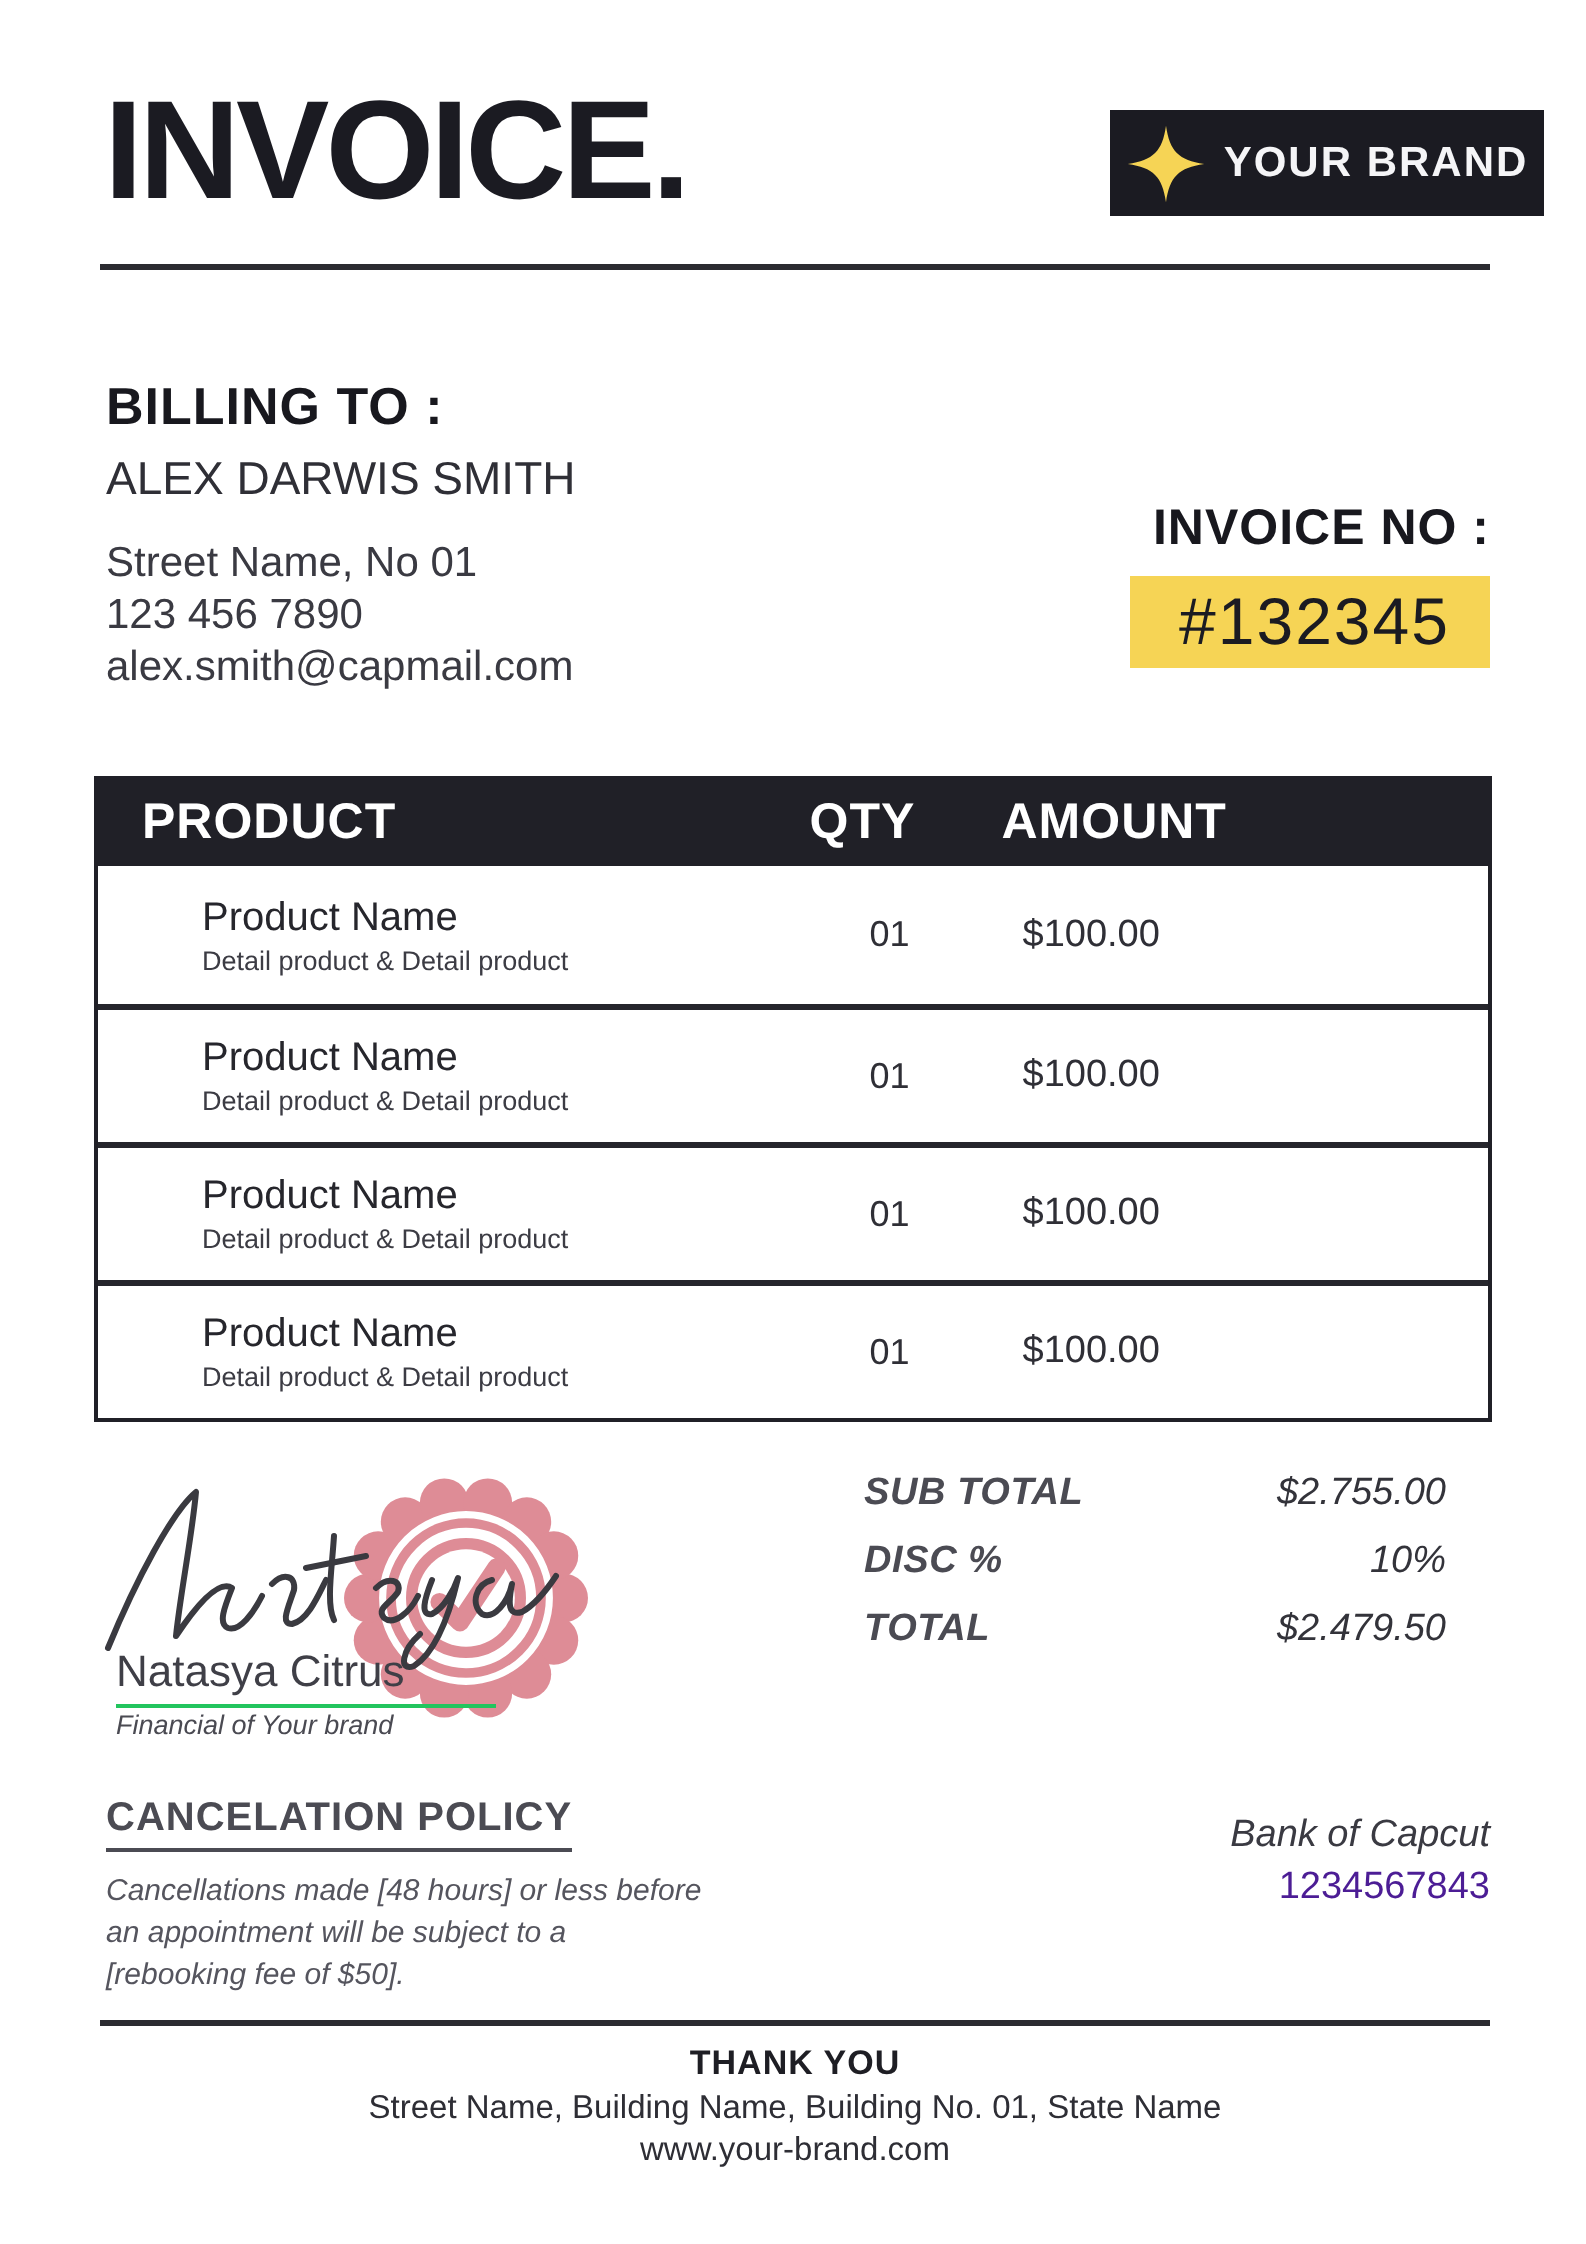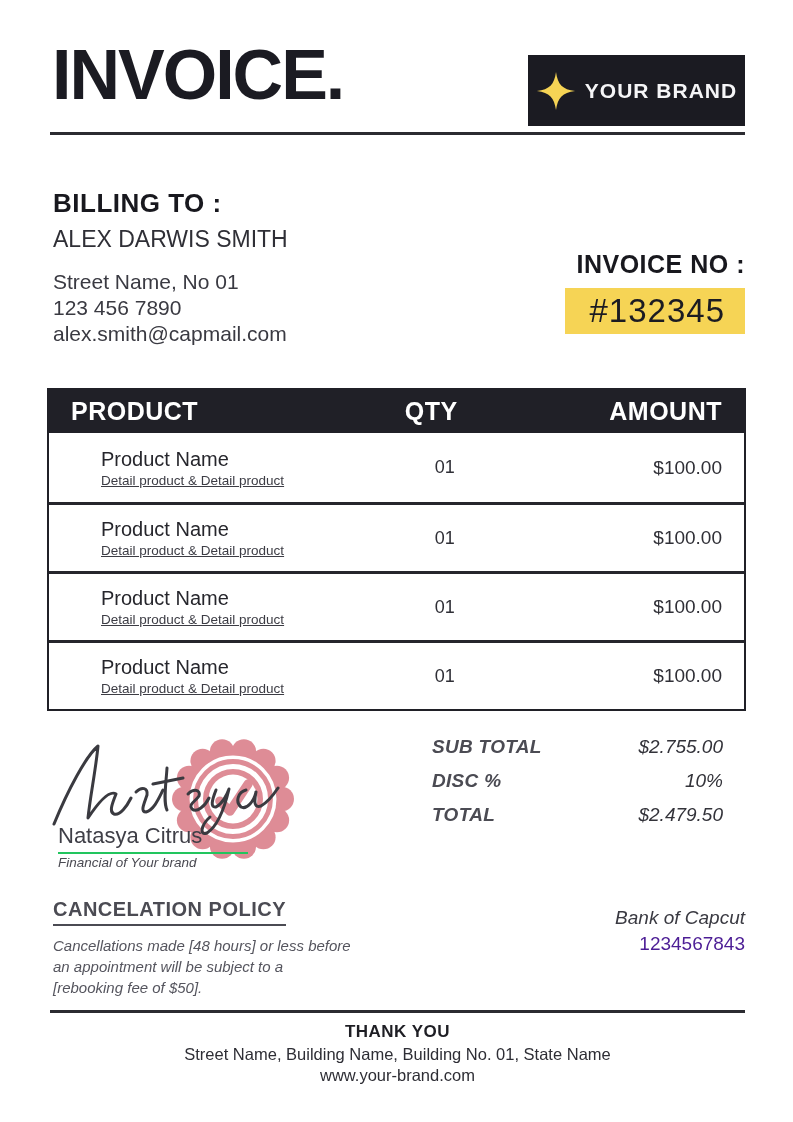--- a/index.html
+++ b/index.html
@@ -13,22 +13,22 @@
     color:#26262c;
     overflow:hidden;
   }
   
   .invoice-title {
     position:absolute; left:52px; top:36px;
     font-size:70px; font-weight:900; line-height:78px;
     letter-spacing:-2px; color:#1b1b22;
   }
   .brand-badge {
-    position:absolute; left:528px; top:55px;
-    width:217px; height:71px;
+    position:absolute; left:555px; top:55px;
+    width:217px; height:53px;
     background:#1b1b22;
     display:flex; align-items:center; justify-content:center; gap:9px;
   }
   .brand-badge .star { width:40px; height:40px; display:block; }
   .brand-badge .brand-name {
     color:#f5f5f7; font-size:21px; font-weight:700; letter-spacing:1px;
   }
   .rule-top { position:absolute; left:50px; top:132px; width:695px; height:3px; background:#2b2b31; }
 
   
@@ -47,23 +47,23 @@
     padding:4px 20px; min-width:180px; 
   }
 
   
   .items-table { position:absolute; left:47px; top:388px; width:699px; border:2px solid #202027; background:#fff; }
   .t-head { display:flex; background:#202027; color:#ffffff; height:43px; align-items:center; font-weight:800; font-size:25px; letter-spacing:0.5px; }
   .t-row  { display:flex; align-items:center; height:69px;padding-left:30px; }
   .t-row + .t-row { border-top:3px solid #26262c; }
   .col-product { width:45%; padding-left:22px; text-align:left; }
   .col-qty     { width:20%; text-align:center; }
-  .col-amount  { width:35%; padding-right:22px; text-align:right; }
+  .col-amount  { width:35%; padding-right:22px; text-align:left; }
   .p-name   { font-size:20px; color:#26262c; }
-  .p-detail { font-size:13.5px; color:#3c3c44; margin-top:2px;text-decoration:underline; }
+  .p-detail { font-size:13.5px; color:#3c3c44; margin-top:2px; }
   .qty-val  { font-size:18px; color:#2f2f36; }
   .amt-val  { font-size:19px; color:#2f2f36; }
 
   
   .totals { position:absolute; left:432px; top:736px; width:291px; }
   .totals-row { display:flex; justify-content:space-between; margin-bottom:12px;font-style:italic; }
   .totals-label { font-size:19px; font-weight:800; color:#4b4b53; letter-spacing:0.3px; }
   .totals-value { font-size:19px; color:#33333a; }
 
   

